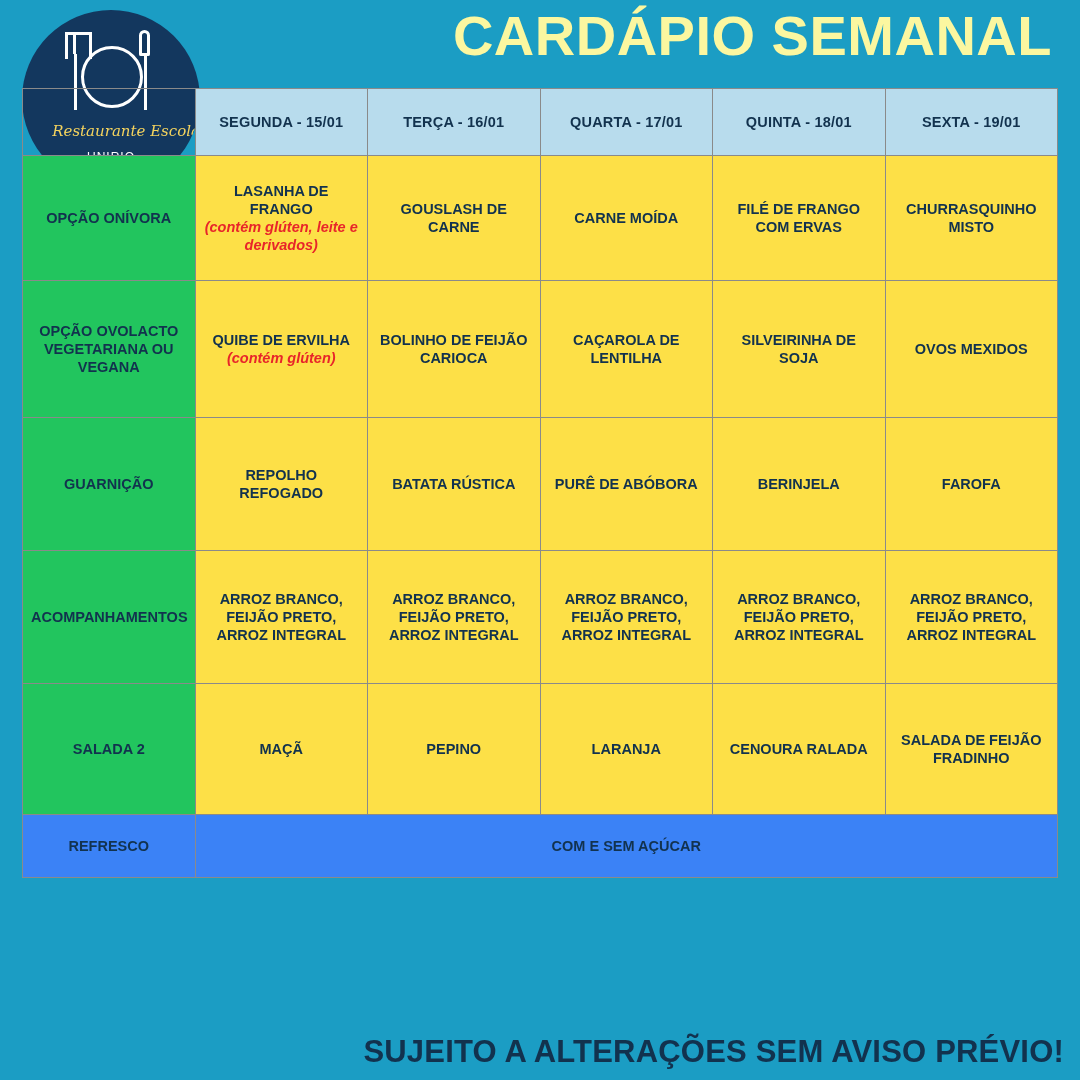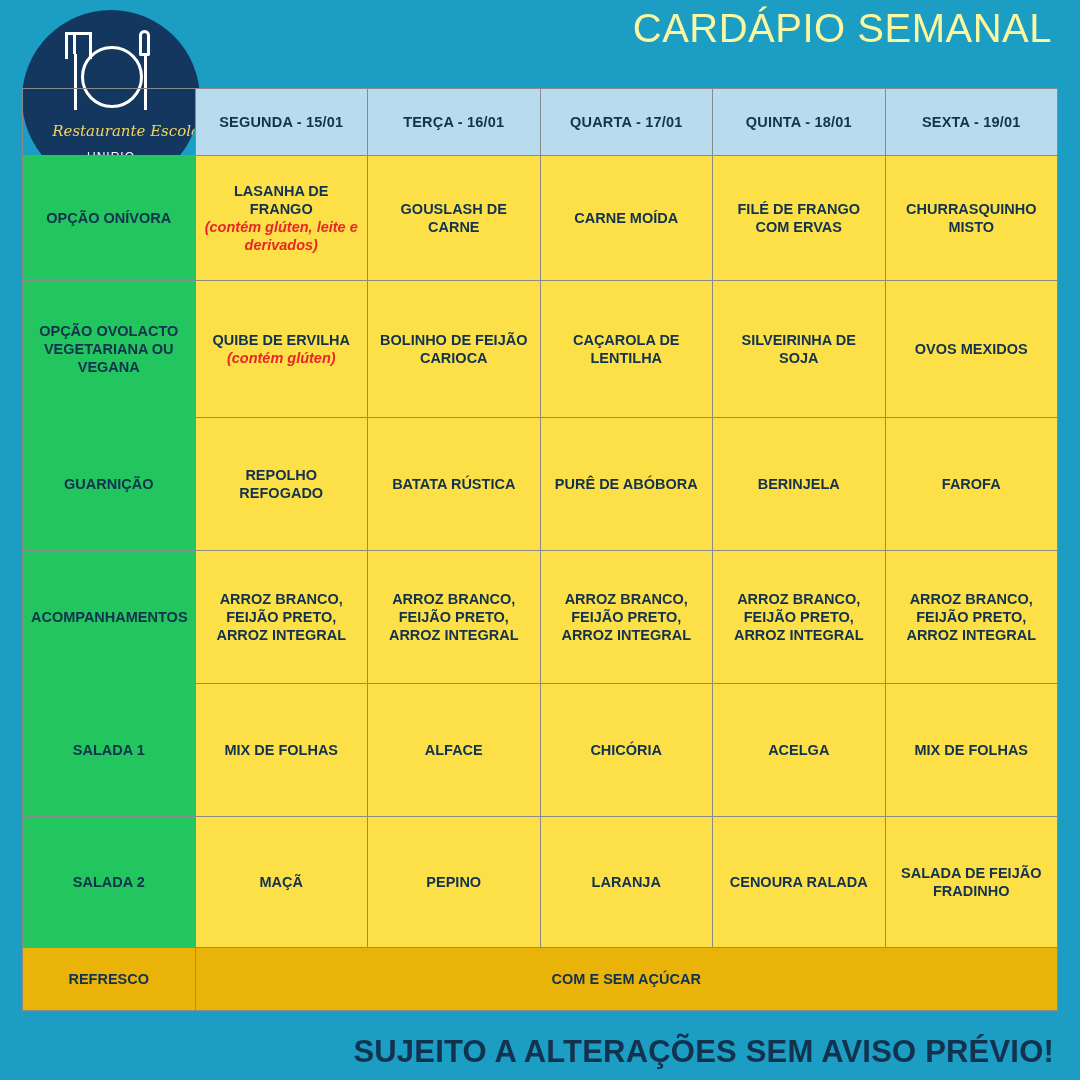--- a/index.html
+++ b/index.html
@@ -25,22 +25,22 @@
     position: absolute;
     top: 0;
     left: 0;
     width: 1080px;
     height: 88px;
   }
   .title {
     position: absolute;
     right: 28px;
     top: 8px;
-    font-size: 40px;
-    font-weight: normal;
+    font-size: 56px;
+    font-weight: bold;
     color: #fbf7a0;
     letter-spacing: 0.5px;
     line-height: 1;
     white-space: nowrap;
   }
 
   
   .logo {
     position: absolute;
     left: 22px;
@@ -178,32 +178,32 @@
   }
   .cell {
     background: #fde047;
   }
   .note {
     color: #e8252a;
     font-style: italic;
     display: block;
   }
   .full-row {
-    background: #eab308;
+    background: #3b82f6;
     height: 63px;
   }
 
   
   .footer {
     position: absolute;
     left: 0;
     bottom: 10px;
     width: 1080px;
     text-align: right;
-    padding-right: 26px;
+    padding-right: 16px;
     box-sizing: border-box;
     font-size: 31px;
     font-weight: bold;
     color: #12324e;
     letter-spacing: 0.2px;
   }
 </style>
 </head>
 <body>
 
@@ -305,38 +305,20 @@
           <span>ARROZ BRANCO, FEIJÃO PRETO, ARROZ INTEGRAL</span>
         </td>
         <td class="cell">
           <span>ARROZ BRANCO, FEIJÃO PRETO, ARROZ INTEGRAL</span>
         </td>
         <td class="cell">
           <span>ARROZ BRANCO, FEIJÃO PRETO, ARROZ INTEGRAL</span>
         </td>
       </tr>
 
-      <tr style="height:133px">
-        <td class="row-head">SALADA 1</td>
-        <td class="cell">
-          <span>MIX DE FOLHAS</span>
-        </td>
-        <td class="cell">
-          <span>ALFACE</span>
-        </td>
-        <td class="cell">
-          <span>CHICÓRIA</span>
-        </td>
-        <td class="cell">
-          <span>ACELGA</span>
-        </td>
-        <td class="cell">
-          <span>MIX DE FOLHAS</span>
-        </td>
-      </tr>
 
       <tr style="height:131px">
         <td class="row-head">SALADA 2</td>
         <td class="cell">
           <span>MAÇÃ</span>
         </td>
         <td class="cell">
           <span>PEPINO</span>
         </td>
         <td class="cell">

